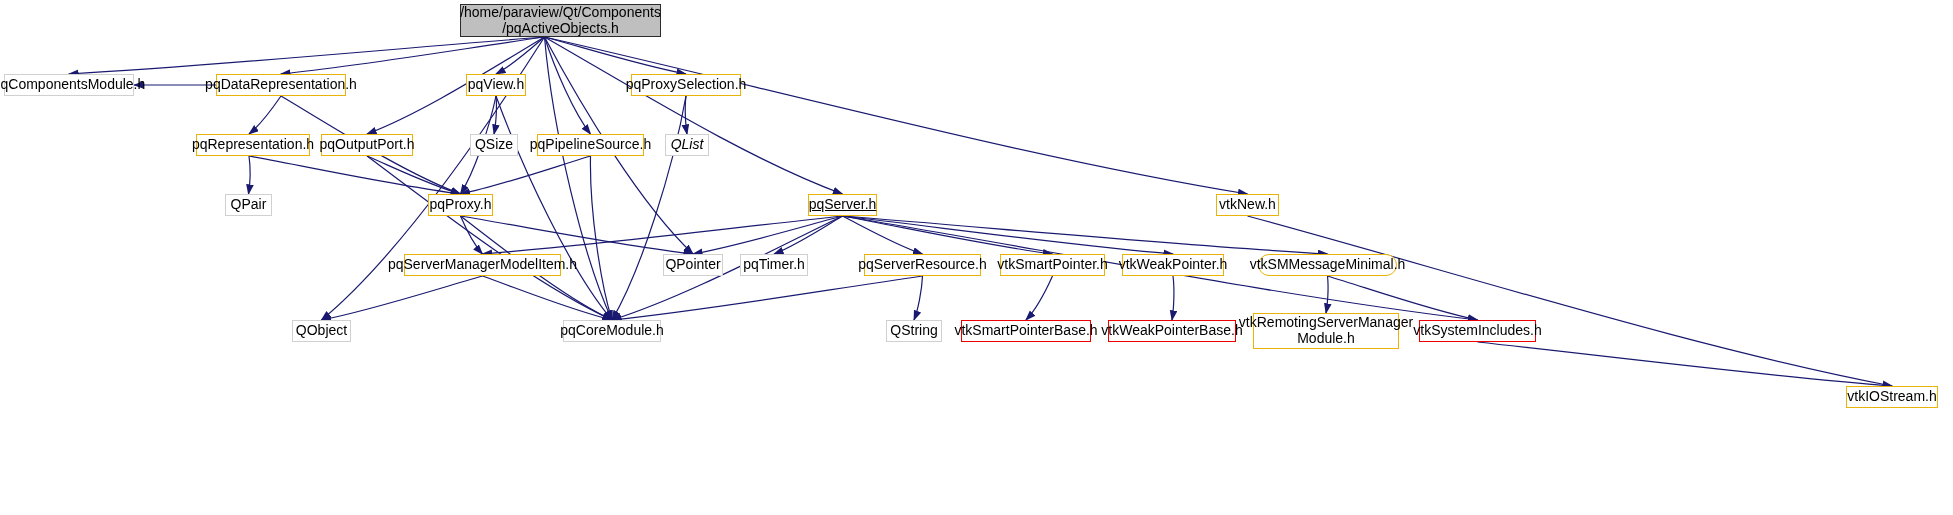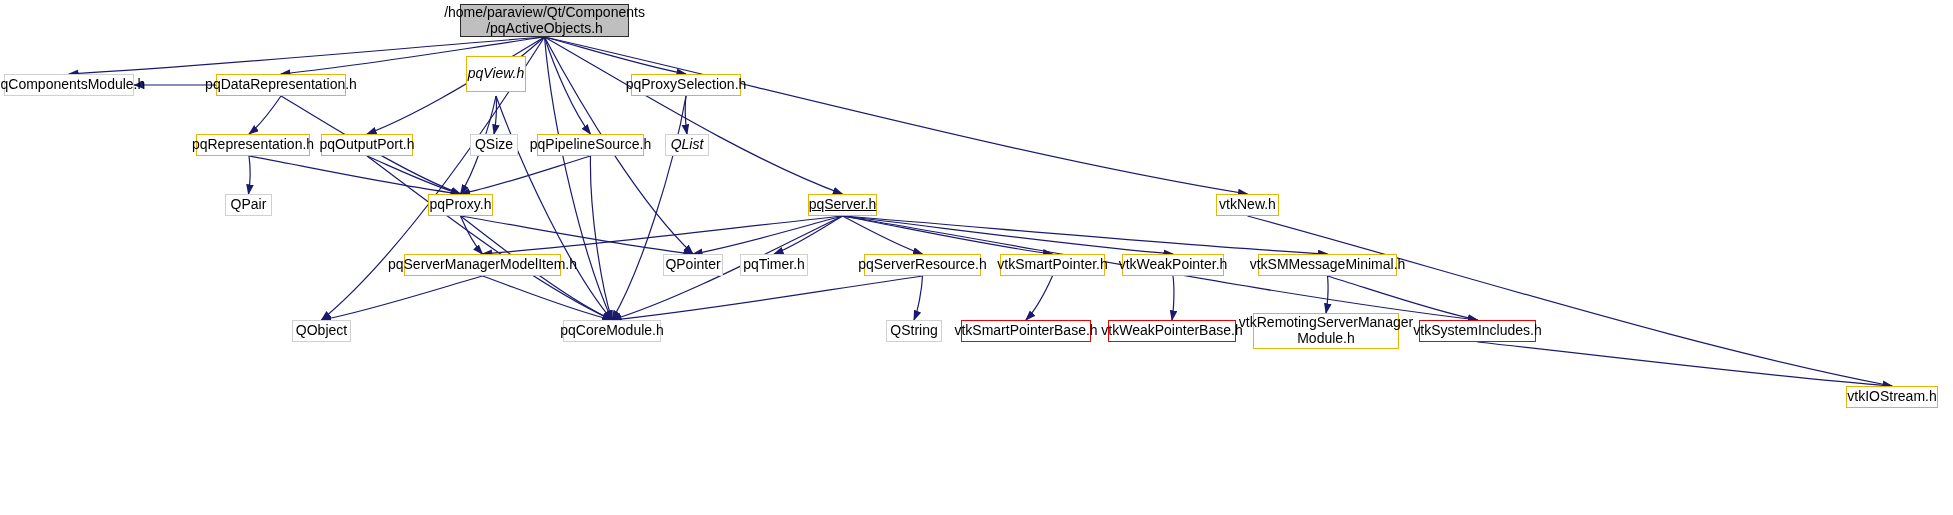--- a/index.html
+++ b/index.html
@@ -107,42 +107,42 @@
         <path d="M922.5,276 C822.235,290.52 706.47,310.32 612,320" fill="none" stroke="#191970" stroke-width="1.2" marker-end="url(#arrow)"></path>
         <path d="M1052.5,276 C1045.9550000000002,290.52 1035.27,310.32 1026,320" fill="none" stroke="#191970" stroke-width="1.2" marker-end="url(#arrow)"></path>
         <path d="M1173,276 C1174.8700000000001,290.52 1173.62,310.32 1172,320" fill="none" stroke="#191970" stroke-width="1.2" marker-end="url(#arrow)"></path>
         <path d="M1327.5,276 C1328.855,288.21 1327.56,304.86 1326,313" fill="none" stroke="#191970" stroke-width="1.2" marker-end="url(#arrow)"></path>
         <path d="M1327.5,276 C1374.8,290.52 1431.18,310.32 1477.5,320" fill="none" stroke="#191970" stroke-width="1.2" marker-end="url(#arrow)"></path>
         <path d="M1477.5,342 C1612.085,356.52 1766.3300000000002,376.32 1892,386" fill="none" stroke="#191970" stroke-width="1.2" marker-end="url(#arrow)"></path>
         <path d="M1247.5,216 C1454.8290105569322,272.1 1695.4364063341595,348.6 1892,386" fill="none" stroke="#191970" stroke-width="1.2" marker-end="url(#arrow)"></path>
       </g>
   </svg>
   <div id="node-layer">
-      <div class="node root" style="left: 460px; top: 4px; width: 169px; height: 33px;">/home/paraview/Qt/Components
+      <div class="node root" style="left: 460px; top: 4px; width: 201px; height: 33px;">/home/paraview/Qt/Components
 /pqActiveObjects.h</div>
       <div class="node faint" style="left: 4px; top: 74px; width: 130px; height: 22px;">pqComponentsModule.h</div>
       <div class="node strong" style="left: 216px; top: 74px; width: 130px; height: 22px;">pqDataRepresentation.h</div>
-      <div class="node strong" style="left: 466px; top: 56px; width: 60px; height: 36px; font-style: italic;">pqView.h</div>
+      <div class="node strong" style="left: 466px; top: 74px; width: 60px; height: 22px;">pqView.h</div>
       <div class="node strong" style="left: 631px; top: 74px; width: 110px; height: 22px; text-align: right;">pqProxySelection.h</div>
       <div class="node strong" style="left: 196px; top: 134px; width: 114px; height: 22px;">pqRepresentation.h</div>
       <div class="node strong" style="left: 321px; top: 134px; width: 92px; height: 22px;">pqOutputPort.h</div>
       <div class="node faint" style="left: 470px; top: 134px; width: 48px; height: 22px;">QSize</div>
       <div class="node strong" style="left: 537px; top: 134px; width: 107px; height: 22px;">pqPipelineSource.h</div>
       <div class="node faint" style="left: 665px; top: 134px; width: 44px; height: 22px; font-style: italic;">QList</div>
       <div class="node faint" style="left: 225px; top: 194px; width: 47px; height: 22px;">QPair</div>
       <div class="node strong" style="left: 428px; top: 194px; width: 65px; height: 22px;">pqProxy.h</div>
       <div class="node strong" style="left: 808px; top: 194px; width: 69px; height: 22px; text-decoration: underline;">pqServer.h</div>
       <div class="node strong" style="left: 1216px; top: 194px; width: 63px; height: 22px;">vtkNew.h</div>
       <div class="node strong" style="left: 404px; top: 254px; width: 157px; height: 22px;">pqServerManagerModelItem.h</div>
       <div class="node faint" style="left: 663px; top: 254px; width: 60px; height: 22px;">QPointer</div>
       <div class="node faint" style="left: 740px; top: 254px; width: 68px; height: 22px;">pqTimer.h</div>
       <div class="node strong" style="left: 864px; top: 254px; width: 117px; height: 22px;">pqServerResource.h</div>
       <div class="node strong" style="left: 1000px; top: 254px; width: 105px; height: 22px;">vtkSmartPointer.h</div>
       <div class="node strong" style="left: 1122px; top: 254px; width: 102px; height: 22px;">vtkWeakPointer.h</div>
-      <div class="node strong" style="left: 1258px; top: 254px; width: 139px; height: 22px;">vtkSMMessageMinimal.h</div>
+      <div class="node strong" style="left: 1258px; top: 254px; width: 139px; height: 22px; border-radius: 11px;">vtkSMMessageMinimal.h</div>
       <div class="node faint" style="left: 292px; top: 320px; width: 59px; height: 22px;">QObject</div>
       <div class="node faint" style="left: 563px; top: 320px; width: 98px; height: 22px;">pqCoreModule.h</div>
       <div class="node faint" style="left: 886px; top: 320px; width: 56px; height: 22px;">QString</div>
       <div class="node redbox" style="left: 961px; top: 320px; width: 130px; height: 22px;">vtkSmartPointerBase.h</div>
       <div class="node redbox" style="left: 1108px; top: 320px; width: 128px; height: 22px;">vtkWeakPointerBase.h</div>
       <div class="node strong" style="left: 1253px; top: 313px; width: 146px; height: 36px;">vtkRemotingServerManager
 Module.h</div>
       <div class="node redbox" style="left: 1419px; top: 320px; width: 117px; height: 22px;">vtkSystemIncludes.h</div>
       <div class="node strong" style="left: 1846px; top: 386px; width: 92px; height: 22px;">vtkIOStream.h</div>
     </div>

